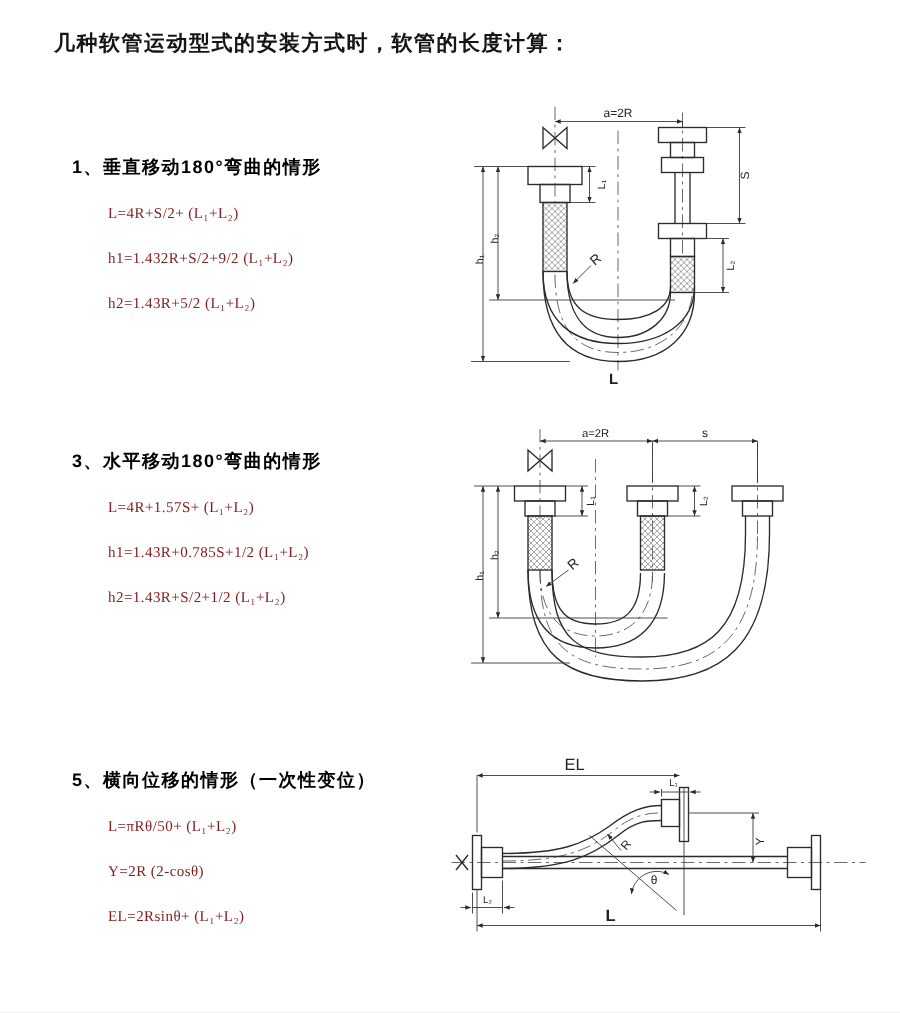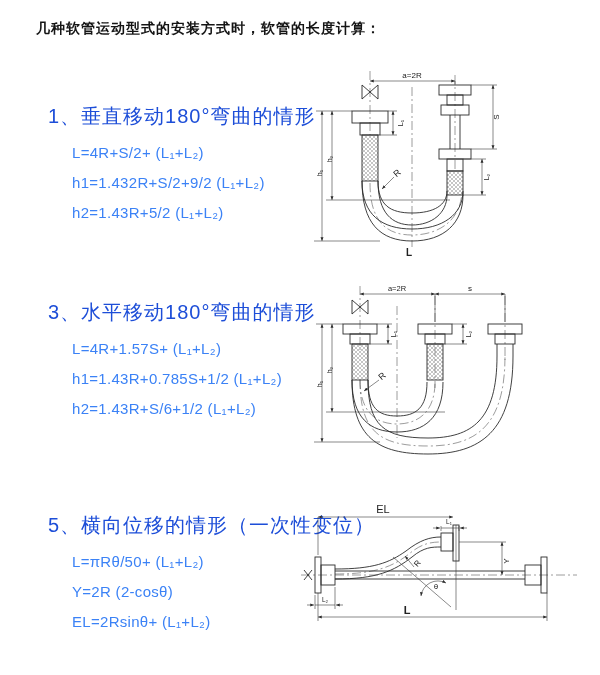--- a/index.html
+++ b/index.html
@@ -9,22 +9,22 @@
     overflow:hidden;margin:0 auto;
   }
   .title{
     position:absolute;left:36px;top:20px;font-size:14px;font-weight:bold;
     letter-spacing:1px;color:#151515;
   }
   .section{position:absolute;left:48px;}
   .sec1{top:103px;}
   .sec2{top:299px;}
   .sec3{top:512px;}
-  .sec-heading{font-size:20px;font-weight:normal;color:#1d4ed8;letter-spacing:1px;margin:0 0 8px 0;}
-  .formula{font-size:15px;color:#3b82f6;margin:0;padding-left:24px;line-height:30px;letter-spacing:.3px;}
+  .sec-heading{font-size:12px;font-weight:bold;color:#000000;letter-spacing:1px;margin:0 0 8px 0;}
+  .formula{font-size:10px;color:#7f1d1d;margin:0;padding-left:24px;line-height:30px;letter-spacing:.3px;font-family:Liberation Serif, serif;}
   .diag{position:absolute;}
   .d1{left:300px;top:63px;}
   .d2{left:300px;top:280px;}
   .d3{left:293px;top:495px;}
   svg{display:block;}
   svg text{font-family:"Liberation Sans","DejaVu Sans",sans-serif;fill:#222;}
   svg .ln{stroke:#2b2b2b;stroke-width:0.9;fill:none;}
   svg .dim{stroke:#3a3a3a;stroke-width:0.6;fill:none;}
   svg .cl{stroke:#4a4a4a;stroke-width:0.55;fill:none;stroke-dasharray:9 3 2 3;}
   svg .braid{stroke:#2b2b2b;stroke-width:0.9;}
@@ -40,21 +40,21 @@
     <p class="sec-heading">1、垂直移动180°弯曲的情形</p>
     <p class="formula">L=4R+S/2+ (L₁+L₂)</p>
     <p class="formula">h1=1.432R+S/2+9/2 (L₁+L₂)</p>
     <p class="formula">h2=1.43R+5/2 (L₁+L₂)</p>
   </div>
 
   <div class="section sec2">
     <p class="sec-heading">3、水平移动180°弯曲的情形</p>
     <p class="formula">L=4R+1.57S+ (L₁+L₂)</p>
     <p class="formula">h1=1.43R+0.785S+1/2 (L₁+L₂)</p>
-    <p class="formula">h2=1.43R+S/6+1/2 (L₁+L₂)</p>
+    <p class="formula">h2=1.43R+S/2+1/2 (L₁+L₂)</p>
   </div>
 
   <div class="section sec3">
     <p class="sec-heading">5、横向位移的情形（一次性变位）</p>
     <p class="formula">L=πRθ/50+ (L₁+L₂)</p>
     <p class="formula">Y=2R (2-cosθ)</p>
     <p class="formula">EL=2Rsinθ+ (L₁+L₂)</p>
   </div>
 
   <svg class="diag d1" width="260" height="200" viewBox="0 0 260 200">

